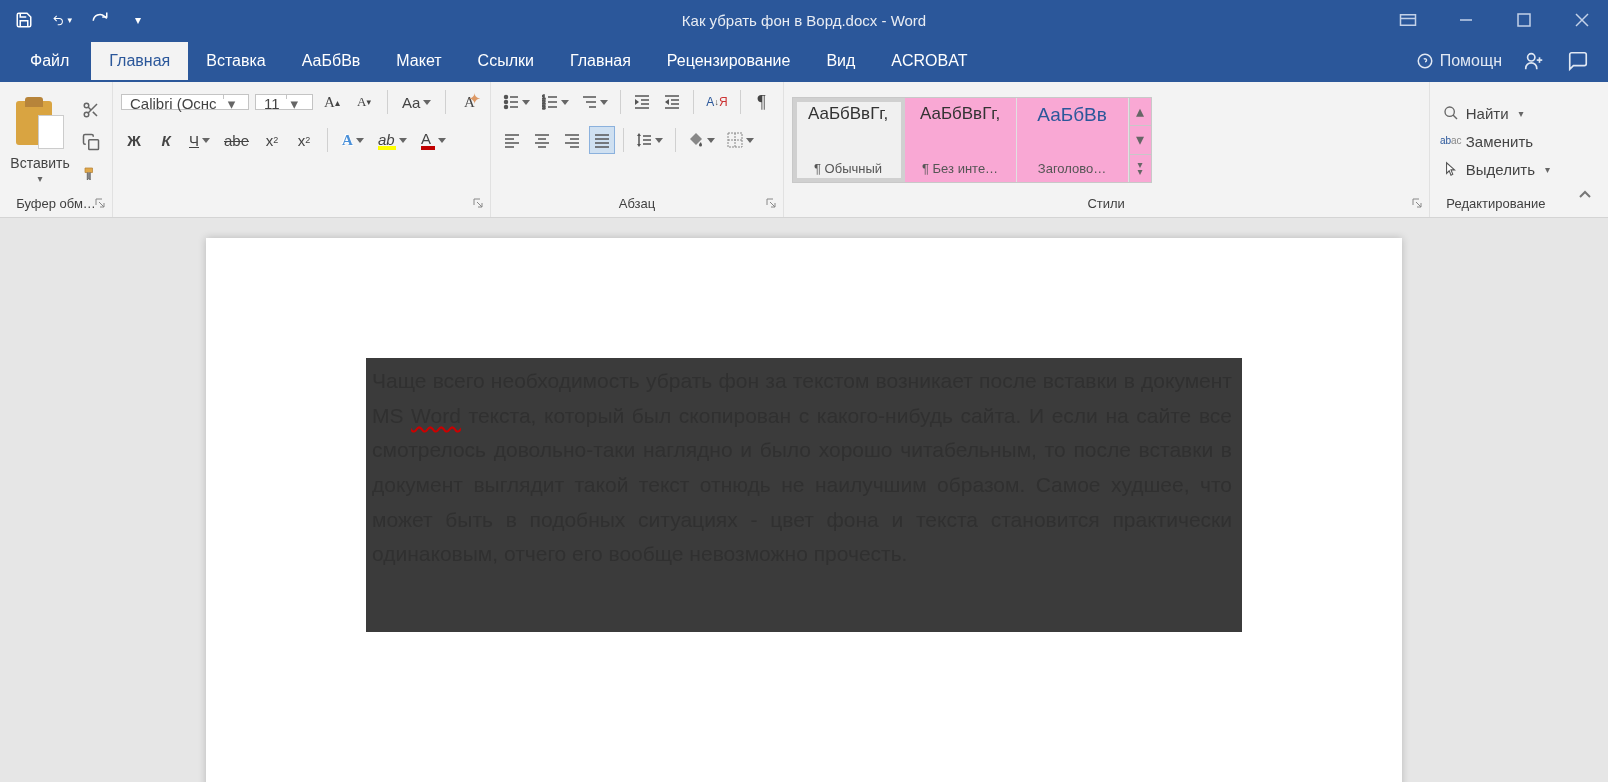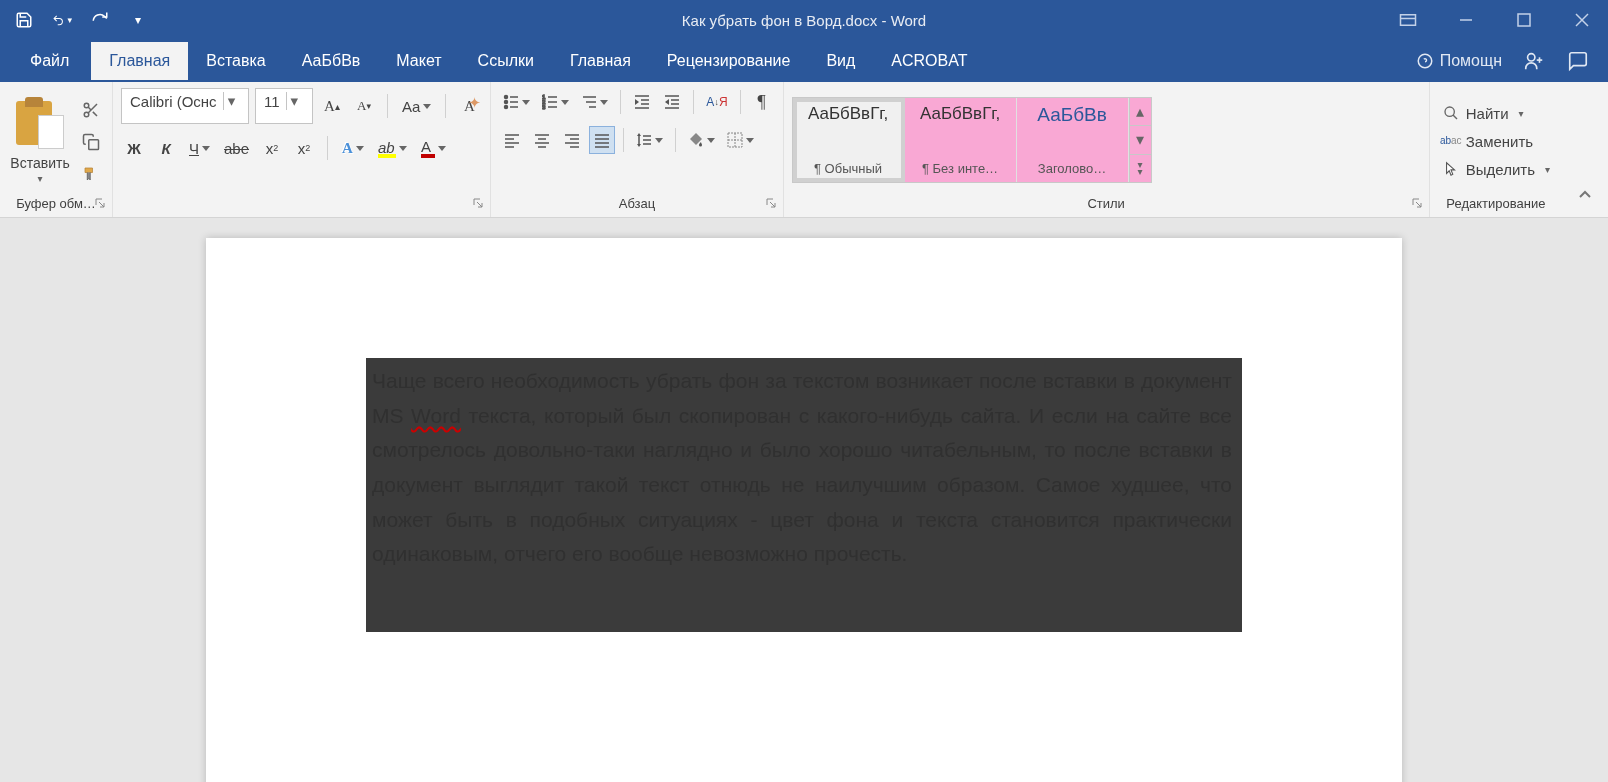--- a/index.html
+++ b/index.html
@@ -34,21 +34,21 @@
 .paste-icon { width:48px; height:52px; margin:0 auto 6px; position:relative; }
 .paste-icon .board { width:36px; height:44px; background:#d9a441; border-radius:3px; position:absolute; left:0; top:4px; }
 .paste-icon .clip { width:18px; height:10px; background:#b7843a; border-radius:3px 3px 0 0; position:absolute; left:9px; top:0; }
 .paste-icon .sheet { width:26px; height:34px; background:#fff; border:1px solid #ccc; position:absolute; right:0; bottom:0; }
 .clip-side { display:flex; flex-direction:column; gap:10px; padding-top:4px; }
 .clip-side-btn { width:26px; height:22px; cursor:pointer; color:#666; display:flex; align-items:center; justify-content:center; }
 
 
 .font-body { flex-direction:column; align-items:flex-start; gap:10px; }
 .font-row { display:flex; align-items:center; gap:6px; }
-.combo { height:36px; border:1px solid #c4c4c4; background:#fff; display:flex; align-items:center; padding:0 4px 10px 8px; font-size:15px; color:#444; cursor:text; }
+.combo { height:16px; border:1px solid #c4c4c4; background:#fff; display:flex; padding:0 4px 10px 8px; font-size:15px; color:#444; cursor:text; }
 .combo .dd { margin-left:6px; cursor:pointer; color:#666; border-left:1px solid #c4c4c4; padding-left:4px; }
 .font-name { width:128px; }
 .font-size { width:58px; }
 .rb-btn { min-width:26px; height:28px; display:flex; align-items:center; justify-content:center; cursor:pointer; color:#444; font-size:15px; border:1px solid transparent; padding:0 3px; }
 .rb-btn.dd::after { content:""; display:inline-block; margin-left:3px; border-left:4px solid transparent; border-right:4px solid transparent; border-top:5px solid #666; }
 .sup { font-size:9px; vertical-align:super; }
 .sub { font-size:9px; vertical-align:sub; }
 .color-bar { display:block; height:4px; margin-top:-2px; }
 .sep { width:1px; height:24px; background:#d0d0d0; margin:0 4px; }
 

